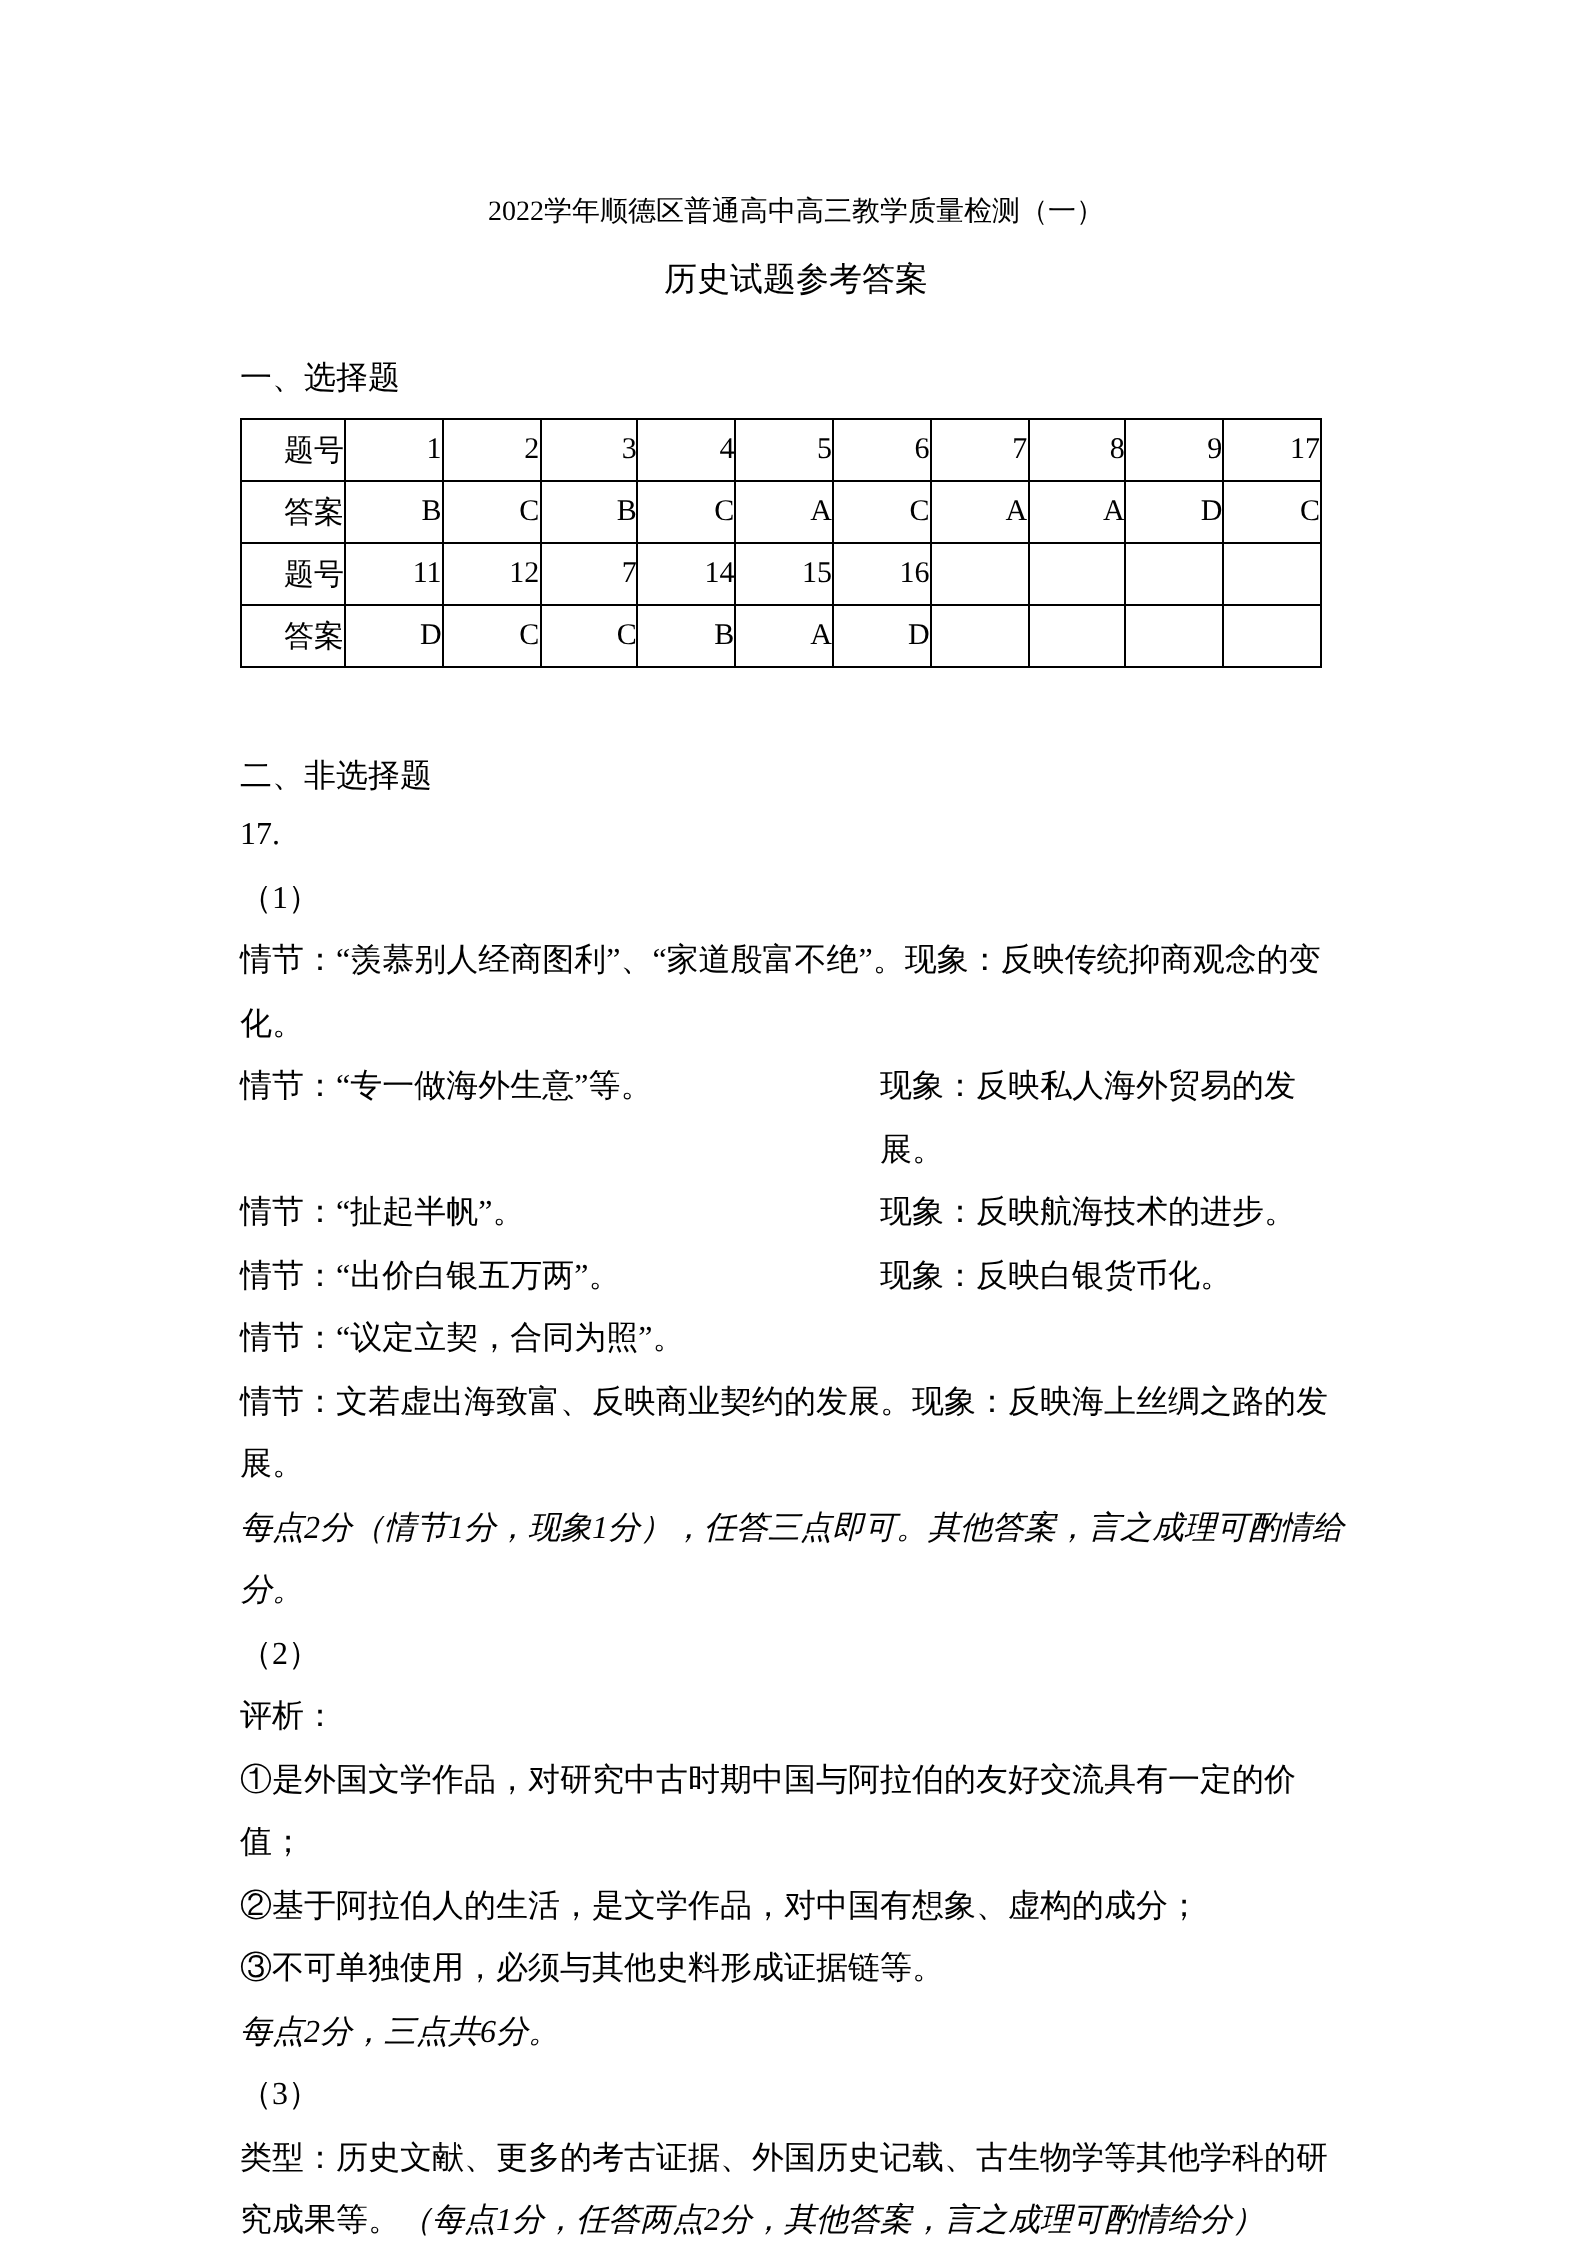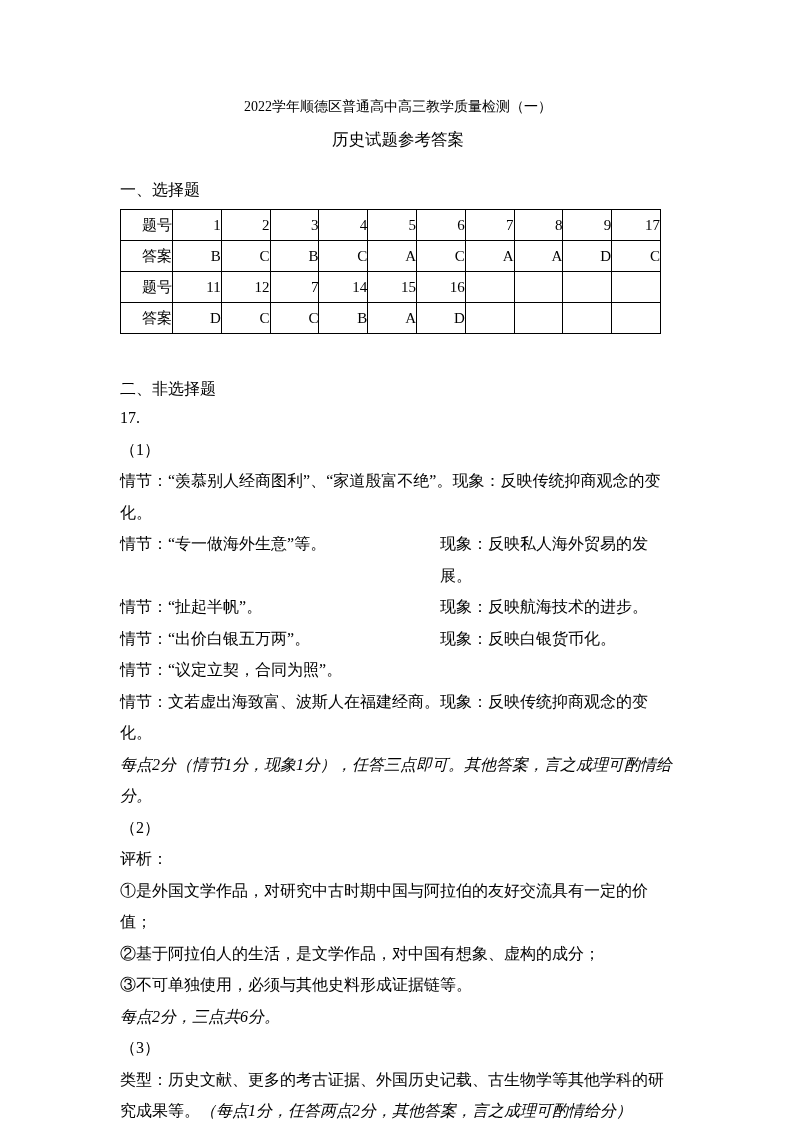--- a/index.html
+++ b/index.html
@@ -147,21 +147,21 @@
       <span class="pair-right">现象：反映航海技术的进步。</span>
     </div>
     <div class="pair-row">
       <span class="pair-left">情节：“出价白银五万两”。</span>
       <span class="pair-right">现象：反映白银货币化。</span>
     </div>
     <div class="pair-row">
       <span class="pair-left">情节：“议定立契，合同为照”。</span>
     </div>
 
-    <div>情节：文若虚出海致富、波斯人在福建经商。现象：反映传统抑商观念的变化。</div>
+    <div>情节：文若虚出海致富、反映商业契约的发展。现象：反映海上丝绸之路的发展。</div>
 
     <div class="note-italic">每点2分（情节1分，现象1分），任答三点即可。其他答案，言之成理可酌情给分。</div>
 
     <div>（2）</div>
 
     <div>评析：</div>
 
     <div>①是外国文学作品，对研究中古时期中国与阿拉伯的友好交流具有一定的价值；</div>
     <div>②基于阿拉伯人的生活，是文学作品，对中国有想象、虚构的成分；</div>
     <div>③不可单独使用，必须与其他史料形成证据链等。</div>

